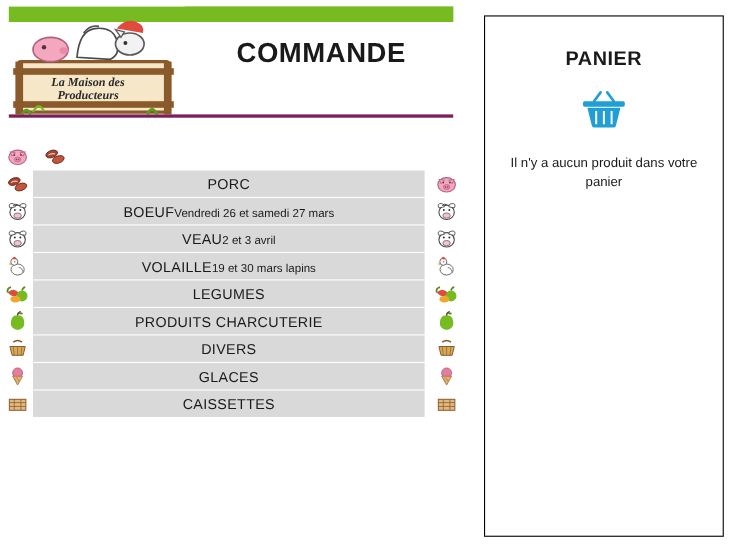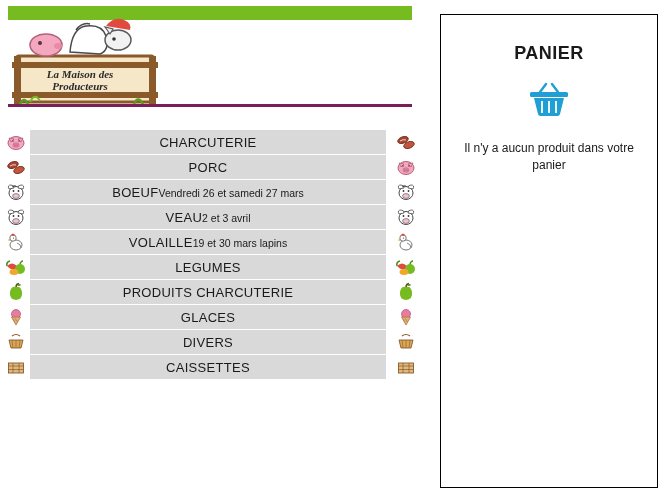--- a/index.html
+++ b/index.html
@@ -185,42 +185,38 @@
 
         <path d="M10 92 q4 -8 8 0" stroke="#5b9b1e" stroke-width="2.5" fill="none"></path>
         <path d="M124 92 q4 -9 9 0" stroke="#5b9b1e" stroke-width="2.5" fill="none"></path>
         <path d="M20 90 q5 -10 10 -1" stroke="#76bc21" stroke-width="2" fill="none"></path>
 
         <text x="70" y="66" font-family="Liberation Serif, serif" font-size="11" font-style="italic" font-weight="bold" fill="#2a2a2a" text-anchor="middle">La Maison des</text>
         <text x="70" y="78" font-family="Liberation Serif, serif" font-size="11" font-style="italic" font-weight="bold" fill="#2a2a2a" text-anchor="middle">Producteurs</text>
       </svg>
     </div>
 
+    <div class="header-title">COMMANDE</div>
     <div class="purple-rule"></div>
 
     <div class="cat-list">
 
       <div class="cat-row">
         <span class="icon-left">
           <svg width="20" height="20" viewBox="0 0 20 20">
               <ellipse cx="10" cy="11" rx="8" ry="6.5" fill="#f4a8bf" stroke="#b4607c" stroke-width="1"></ellipse>
               <path d="M3 6 l2 4 l3 -3z" fill="#f4a8bf" stroke="#b4607c" stroke-width="0.8"></path>
               <path d="M17 6 l-2 4 l-3 -3z" fill="#f4a8bf" stroke="#b4607c" stroke-width="0.8"></path>
               <ellipse cx="10" cy="13" rx="3" ry="2.2" fill="#e98aa6" stroke="#b4607c" stroke-width="0.6"></ellipse>
               <circle cx="9" cy="13" r="0.6" fill="#7a4055"></circle>
               <circle cx="11" cy="13" r="0.6" fill="#7a4055"></circle>
               <circle cx="7" cy="9" r="0.8" fill="#5a3040"></circle>
               <circle cx="13" cy="9" r="0.8" fill="#5a3040"></circle>
             </svg>
         </span>
-        <div class="cat-band">
-          <div class="cat-inner">
-            <span class="cat-label">CHARCUTERIE</span>
-          </div>
-        </div>
         <span class="icon-right">
           <svg width="20" height="20" viewBox="0 0 20 20">
               <ellipse cx="7" cy="8" rx="5.5" ry="3.2" transform="rotate(-20 7 8)" fill="#a9432f" stroke="#6e2a1c" stroke-width="0.8"></ellipse>
               <ellipse cx="13" cy="13" rx="5.5" ry="3.2" transform="rotate(-20 13 13)" fill="#c2553c" stroke="#6e2a1c" stroke-width="0.8"></ellipse>
               <path d="M4 9 q3 -2 6 -1" stroke="#f0d3c6" stroke-width="1" fill="none"></path>
             </svg>
         </span>
       </div>
 
       <div class="cat-row">
@@ -384,57 +380,57 @@
               <path d="M10 5 q5 -1 6 5 q1 7 -6 8 q-7 -1 -6 -8 q1 -6 6 -5z" fill="#76bc21"></path>
               <path d="M10 5 q0 -3 3 -3.5" stroke="#6b4a20" stroke-width="1.4" fill="none"></path>
               <path d="M11 3 q3 -2 4 0 q-2 2 -4 0z" fill="#4d8f1f"></path>
             </svg>
         </span>
       </div>
 
       <div class="cat-row">
         <span class="icon-left">
           <svg width="20" height="20" viewBox="0 0 20 20">
+              <path d="M3 8 h14 l-2 8 h-10z" fill="#d9a857" stroke="#8b5a2b" stroke-width="0.9"></path>
+              <path d="M6 4 q4 -3 8 0" stroke="#8b5a2b" stroke-width="1.2" fill="none"></path>
+              <path d="M6 8 l1 8 M10 8 v8 M14 8 l-1 8" stroke="#8b5a2b" stroke-width="0.6"></path>
+            </svg>
+        </span>
+        <div class="cat-band">
+          <div class="cat-inner">
+            <span class="cat-label">DIVERS</span>
+          </div>
+        </div>
+        <span class="icon-right">
+          <svg width="20" height="20" viewBox="0 0 20 20">
+              <path d="M3 8 h14 l-2 8 h-10z" fill="#d9a857" stroke="#8b5a2b" stroke-width="0.9"></path>
+              <path d="M6 4 q4 -3 8 0" stroke="#8b5a2b" stroke-width="1.2" fill="none"></path>
+              <path d="M6 8 l1 8 M10 8 v8 M14 8 l-1 8" stroke="#8b5a2b" stroke-width="0.6"></path>
+            </svg>
+        </span>
+      </div>
+
+      <div class="cat-row">
+        <span class="icon-left">
+          <svg width="20" height="20" viewBox="0 0 20 20">
               <circle cx="10" cy="7" r="4.5" fill="#e87ba0" stroke="#b4607c" stroke-width="0.8"></circle>
               <path d="M5.5 10 l4.5 8 l4.5 -8z" fill="#e2b07a" stroke="#a9763c" stroke-width="0.8"></path>
               <path d="M7 12 l2 3 M9 11 l2.5 4" stroke="#a9763c" stroke-width="0.6"></path>
             </svg>
         </span>
         <div class="cat-band">
           <div class="cat-inner">
             <span class="cat-label">GLACES</span>
           </div>
         </div>
         <span class="icon-right">
           <svg width="20" height="20" viewBox="0 0 20 20">
               <circle cx="10" cy="7" r="4.5" fill="#e87ba0" stroke="#b4607c" stroke-width="0.8"></circle>
               <path d="M5.5 10 l4.5 8 l4.5 -8z" fill="#e2b07a" stroke="#a9763c" stroke-width="0.8"></path>
               <path d="M7 12 l2 3 M9 11 l2.5 4" stroke="#a9763c" stroke-width="0.6"></path>
-            </svg>
-        </span>
-      </div>
-
-      <div class="cat-row">
-        <span class="icon-left">
-          <svg width="20" height="20" viewBox="0 0 20 20">
-              <path d="M3 8 h14 l-2 8 h-10z" fill="#d9a857" stroke="#8b5a2b" stroke-width="0.9"></path>
-              <path d="M6 4 q4 -3 8 0" stroke="#8b5a2b" stroke-width="1.2" fill="none"></path>
-              <path d="M6 8 l1 8 M10 8 v8 M14 8 l-1 8" stroke="#8b5a2b" stroke-width="0.6"></path>
-            </svg>
-        </span>
-        <div class="cat-band">
-          <div class="cat-inner">
-            <span class="cat-label">DIVERS</span>
-          </div>
-        </div>
-        <span class="icon-right">
-          <svg width="20" height="20" viewBox="0 0 20 20">
-              <path d="M3 8 h14 l-2 8 h-10z" fill="#d9a857" stroke="#8b5a2b" stroke-width="0.9"></path>
-              <path d="M6 4 q4 -3 8 0" stroke="#8b5a2b" stroke-width="1.2" fill="none"></path>
-              <path d="M6 8 l1 8 M10 8 v8 M14 8 l-1 8" stroke="#8b5a2b" stroke-width="0.6"></path>
             </svg>
         </span>
       </div>
 
       <div class="cat-row">
         <span class="icon-left">
           <svg width="20" height="20" viewBox="0 0 20 20">
               <rect x="2.5" y="6" width="15" height="10" fill="#e0b97e" stroke="#8b5a2b" stroke-width="0.9"></rect>
               <path d="M2.5 9 h15 M2.5 12.5 h15 M7 6 v10 M13 6 v10" stroke="#8b5a2b" stroke-width="0.7"></path>
             </svg>

